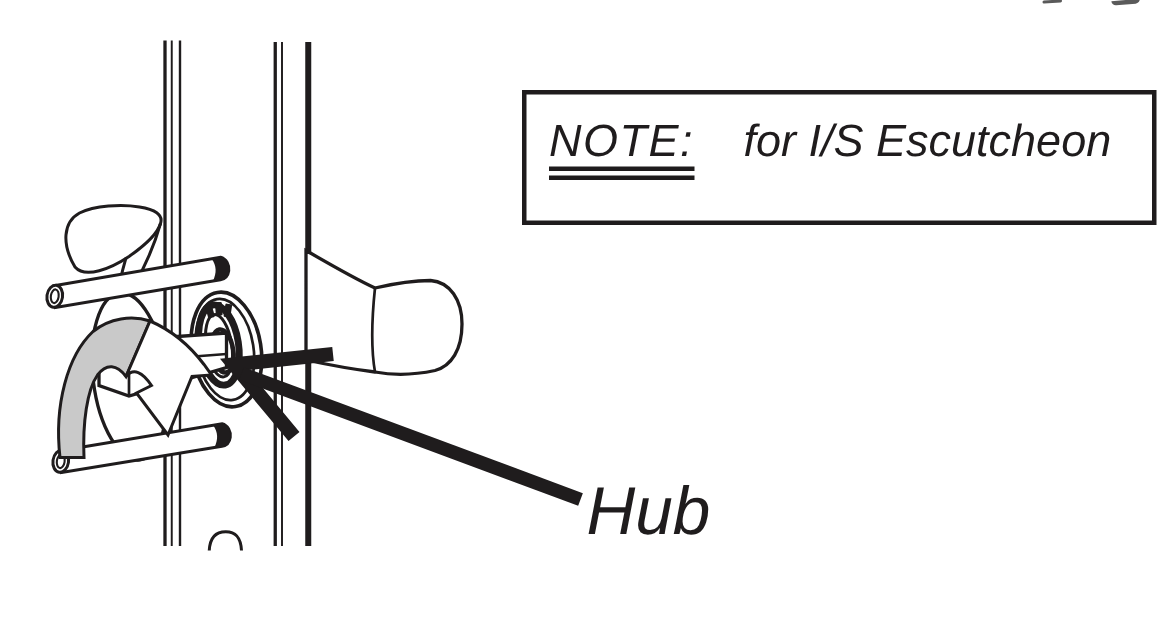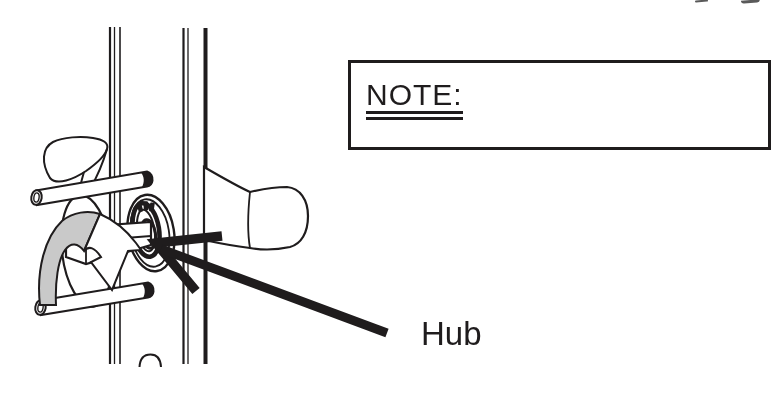--- a/index.html
+++ b/index.html
@@ -7,37 +7,36 @@
     --ribbon:#c9c9c9;
     --bg:#ffffff;
   }
   html,body{margin:0;padding:0;}
   body{
     width:776px;height:415px;position:relative;overflow:hidden;
     background:var(--bg);
     font-family:"Liberation Sans", sans-serif;
     color:var(--ink);
   }
-  .stage{position:absolute;left:0;top:0;width:776px;height:415px;}
+  .stage{position:absolute;left:0;top:0;width:776px;height:415px;font-style:italic;}
   svg{position:absolute;left:0;top:0;}
   .note-box{
     position:absolute;left:348px;top:60px;width:423px;height:90px;
     box-sizing:border-box;border:3px solid var(--ink);background:#fff;
     display:flex;align-items:flex-start;padding:15px 0 0 15px;gap:33px;
   }
   .note-label{
     font-size:30px;line-height:1.1;letter-spacing:1px;
     border-bottom:9px double var(--ink);padding-bottom:0px;
     white-space:nowrap;
   }
   .note-text{font-size:30px;line-height:34px;white-space:nowrap;}
   .hub-label{
-    position:absolute;left:391px;top:316px;font-size:33px;line-height:1.1;
+    position:absolute;left:391px;top:316px;font-size:45px;line-height:1.1;
     white-space:nowrap;
-    margin-left:30px;
   }
   .artifact{position:absolute;background:#5a5a5a;border-radius:2px;}
   .artifact.a1{left:695px;top:0;width:13px;height:2px;transform:rotate(-4deg);}
   .artifact.a2{left:741px;top:0;width:19px;height:3px;transform:rotate(-5deg);border-radius:0 0 4px 4px;}
 </style>
 </head>
 <body>
 
 <div class="stage">
 
@@ -130,20 +129,21 @@
 
     <g stroke="#1f1c1d" fill="none">
       <path d="M 222,236 L 156,243 L 196,291" stroke-width="9.5" stroke-linejoin="miter" stroke-miterlimit="8"></path>
       <line x1="161" y1="249" x2="387" y2="333" stroke-width="9"></line>
     </g>
   </svg>
 
   <div class="note-box">
     <span class="note-label">NOTE:</span>
     <span class="note-text">
+      <span style="display:block">for I/S Escutcheon</span>
     </span>
   </div>
 
   <div class="hub-label">Hub</div>
 
   <div class="artifact a1"></div>
   <div class="artifact a2"></div>
 
 </div>
 

